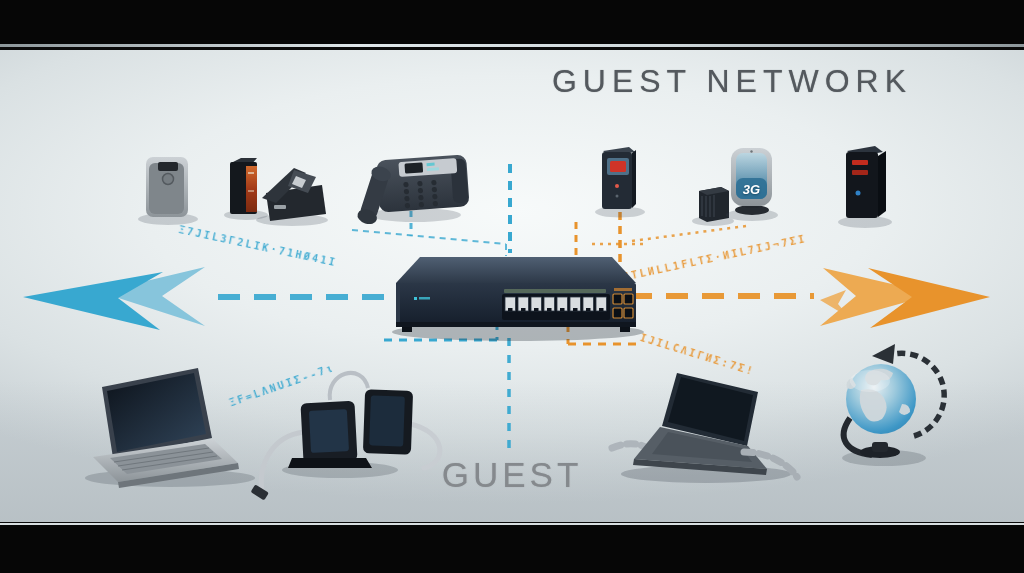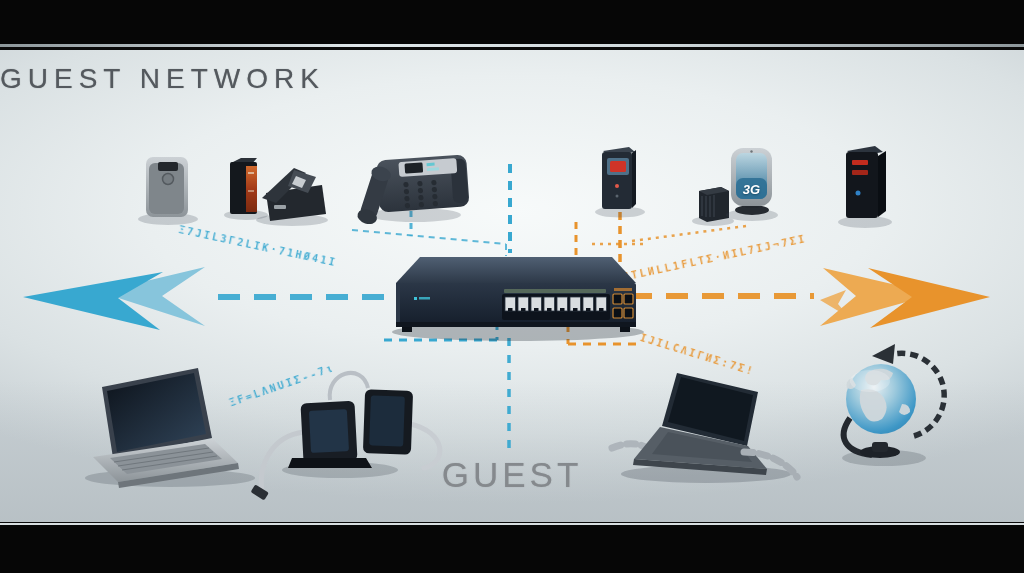--- a/index.html
+++ b/index.html
@@ -17,21 +17,21 @@
       radial-gradient(ellipse 78% 62% at 50% 34%, #f7fafa 0%, #eaeff0 46%, #dae1e3 76%, #c7cfd3 100%);
   }
   .letterbox{position:absolute;left:0;width:1024px;background:var(--letterbox);z-index:9;}
   .letterbox.top{top:0;height:47px;border-bottom:3px solid #b7c1c5;
     border-image:linear-gradient(90deg,#8d979b,#dfe7ea 35%,#cfd8db 65%,#8d979b) 1;}
   .letterbox.bottom{top:523px;height:50px;border-top:2px solid #d7dee1;}
   svg.layer{position:absolute;left:0;top:0;width:1024px;height:573px;}
   svg.lines{z-index:2;}
   svg.devices{z-index:4;filter:blur(0.7px);}
   .txt{position:absolute;z-index:6;}
-  .title{left:0;top:63px;width:912px;text-align:left;font-size:28px;letter-spacing:6px;
+  .title{left:0;top:63px;width:912px;text-align:right;font-size:32px;letter-spacing:6px;
     color:var(--title-text);font-weight:400;text-shadow:0 0 1px rgba(80,86,90,.6);}
   .vlan{left:412px;top:455px;width:200px;text-align:center;font-size:35px;letter-spacing:4px;
     color:var(--vlan-text);font-weight:400;text-shadow:0 0 1px rgba(130,136,140,.5);}
   .glyph{position:absolute;z-index:3;font-family:"DejaVu Sans Mono",monospace;font-size:10px;
     font-weight:bold;letter-spacing:2.5px;white-space:nowrap;filter:blur(0.6px);opacity:.9;
     transform-origin:left top;}
   .glyph.blue{color:var(--blue);}
   .glyph.orange{color:var(--orange);}
   .g1{left:180px;top:224px;transform:rotate(12deg);}
   .g2{left:228px;top:398px;transform:rotate(-19deg);}

